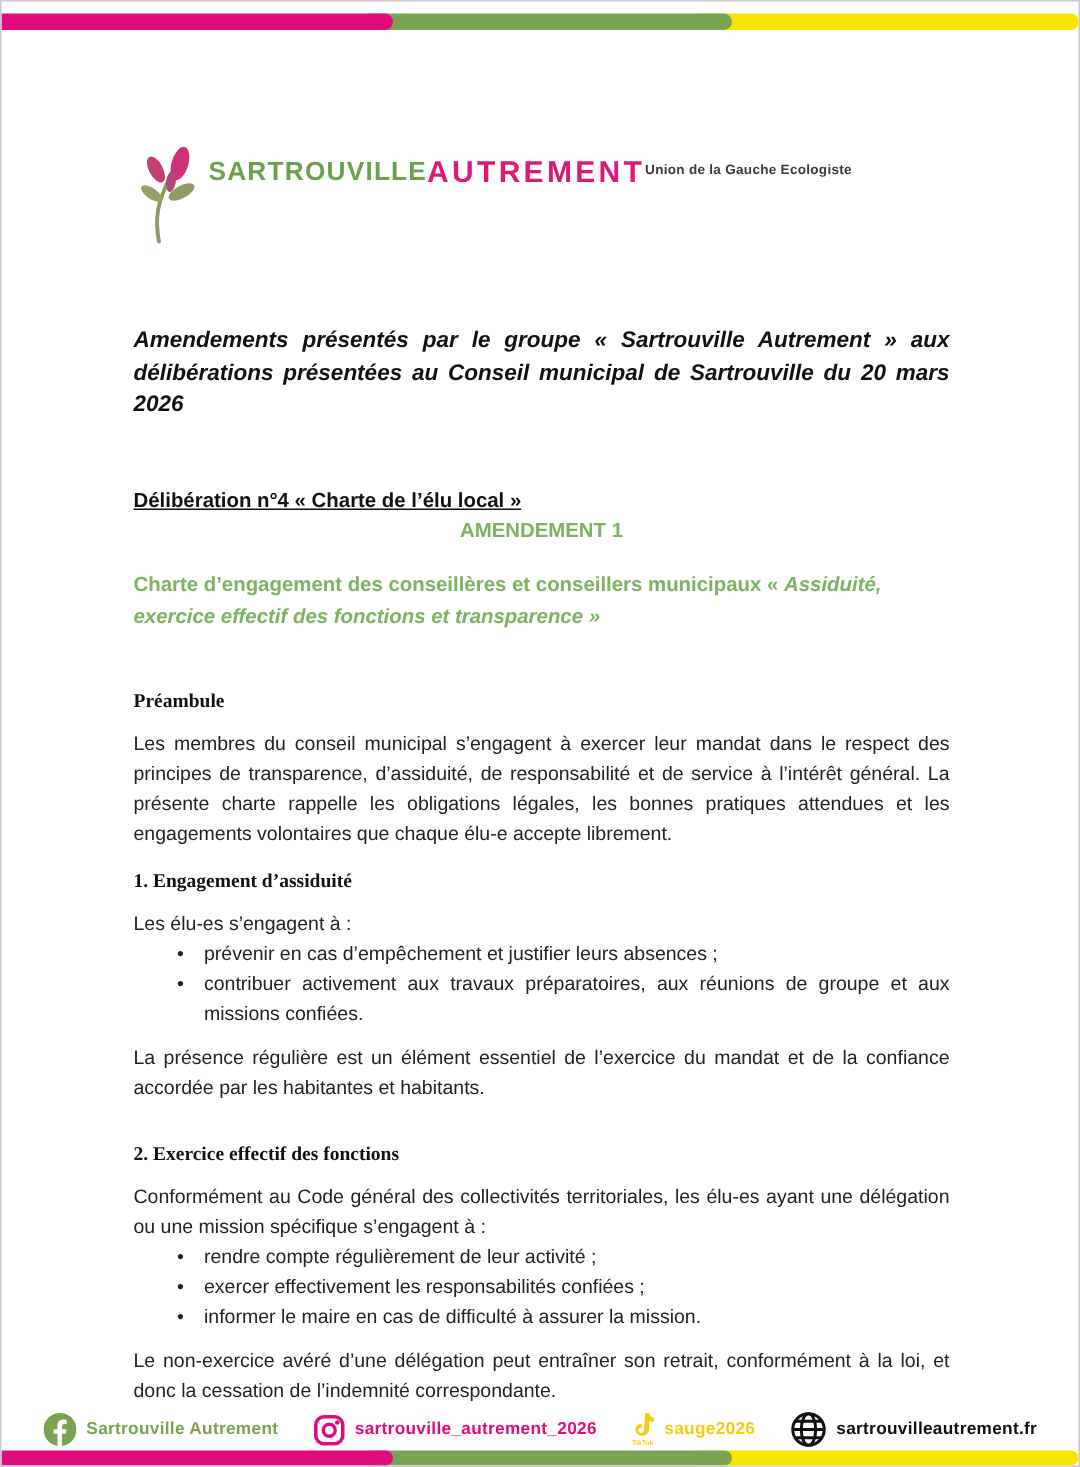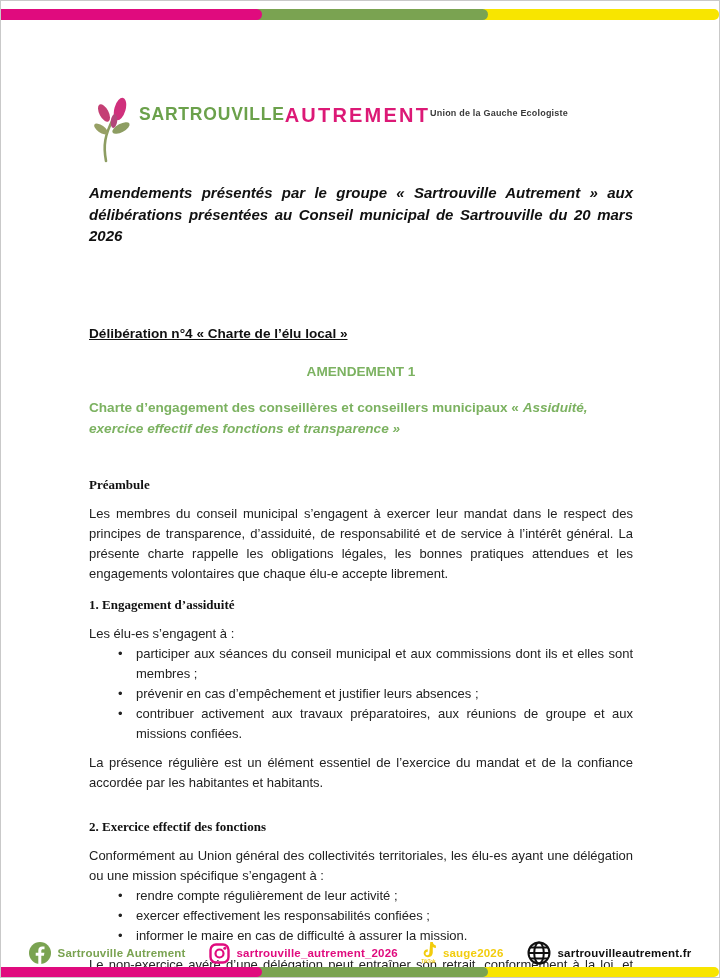--- a/index.html
+++ b/index.html
@@ -22,29 +22,29 @@
   
   .logo-row { position:absolute; top:96px; left:89px; display:flex; align-items:flex-start; }
   .logo-flower { width:48px; height:66px; margin-right:1px; }
   .logo-text { display:flex; flex-direction:row; padding-top:8px; }
   .logo-name1 { font-size:17.5px; font-weight:bold; color:#6ba14b; letter-spacing:0.8px; line-height:1.05; }
   .logo-name2 { font-size:20px; font-weight:bold; color:#dc1976; letter-spacing:2.2px; line-height:1.08; }
   .logo-sub  { font-size:9px; font-weight:bold; color:#3a3a3a; margin-top:3px; letter-spacing:0.2px; }
 
   
   .title-block {
-    position:absolute; top:181px; left:88px; width:544px;
+    position:absolute; top:215px; left:88px; width:544px;
     font-size:15px; font-weight:bold; font-style:italic; color:#111;
     line-height:21.5px;
   }
   .jline { text-align:justify; text-align-last:justify; }
 
   .doc { position:absolute; top:323px; left:88px; width:544px; font-size:13px; line-height:20px; color:#222; }
   .h-underline { font-size:13.6px; font-weight:bold; color:#111; text-decoration:underline; }
-  .h-amendment { margin-top:18px; text-align:center; font-size:13.6px; font-weight:bold; }
+  .h-amendment { text-align:center; font-size:13.6px; font-weight:bold; }
   .h-charter { margin-top:15px; font-size:13.6px; font-weight:bold; line-height:21px; }
   .h-charter .it { font-style:italic; }
   .h-section { font-weight:bold; color:#111;font-family:Liberation Serif, serif; }
   .mt-pre { margin-top:36px; }
   .mt-p { margin-top:9px; }
   .mt-sec2 { margin-top:24px; }
   .para { text-align:justify; }
   ul.doc-list { list-style:none; margin:0; padding:0; }
   ul.doc-list li { position:relative; padding-left:47px; text-align:justify; }
   ul.doc-list li::before { content:"\2022"; position:absolute; left:29px; top:0; }
@@ -100,28 +100,27 @@
     <div class="h-charter" style="color:#7cb261">
       <span>Charte d’engagement des conseillères et conseillers municipaux « </span><span class="it">Assiduité, exercice effectif des fonctions et transparence »</span>
     </div>
 
     <div class="h-section mt-pre">Préambule</div>
     <div class="para mt-p">Les membres du conseil municipal s’engagent à exercer leur mandat dans le respect des principes de transparence, d’assiduité, de responsabilité et de service à l’intérêt général. La présente charte rappelle les obligations légales, les bonnes pratiques attendues et les engagements volontaires que chaque élu-e accepte librement.</div>
 
     <div class="h-section mt-p" style="margin-top:11px">1. Engagement d’assiduité</div>
     <div class="mt-p">Les élu-es s’engagent à :</div>
     <ul class="doc-list">
-      <li>participer aux séances du conseil municipal et aux commissions dont ils et elles sont membres ;</li>
       <li>prévenir en cas d’empêchement et justifier leurs absences ;</li>
       <li>contribuer activement aux travaux préparatoires, aux réunions de groupe et aux missions confiées.</li>
     </ul>
     <div class="para mt-p">La présence régulière est un élément essentiel de l’exercice du mandat et de la confiance accordée par les habitantes et habitants.</div>
 
     <div class="h-section mt-sec2">2. Exercice effectif des fonctions</div>
-    <div class="para mt-p">Conformément au Union général des collectivités territoriales, les élu-es ayant une délégation ou une mission spécifique s’engagent à :</div>
+    <div class="para mt-p">Conformément au Code général des collectivités territoriales, les élu-es ayant une délégation ou une mission spécifique s’engagent à :</div>
     <ul class="doc-list">
       <li>rendre compte régulièrement de leur activité ;</li>
       <li>exercer effectivement les responsabilités confiées ;</li>
       <li>informer le maire en cas de difficulté à assurer la mission.</li>
     </ul>
     <div class="para mt-p">Le non-exercice avéré d’une délégation peut entraîner son retrait, conformément à la loi, et donc la cessation de l’indemnité correspondante.</div>
 
   </div>
 
   <div class="footer">

